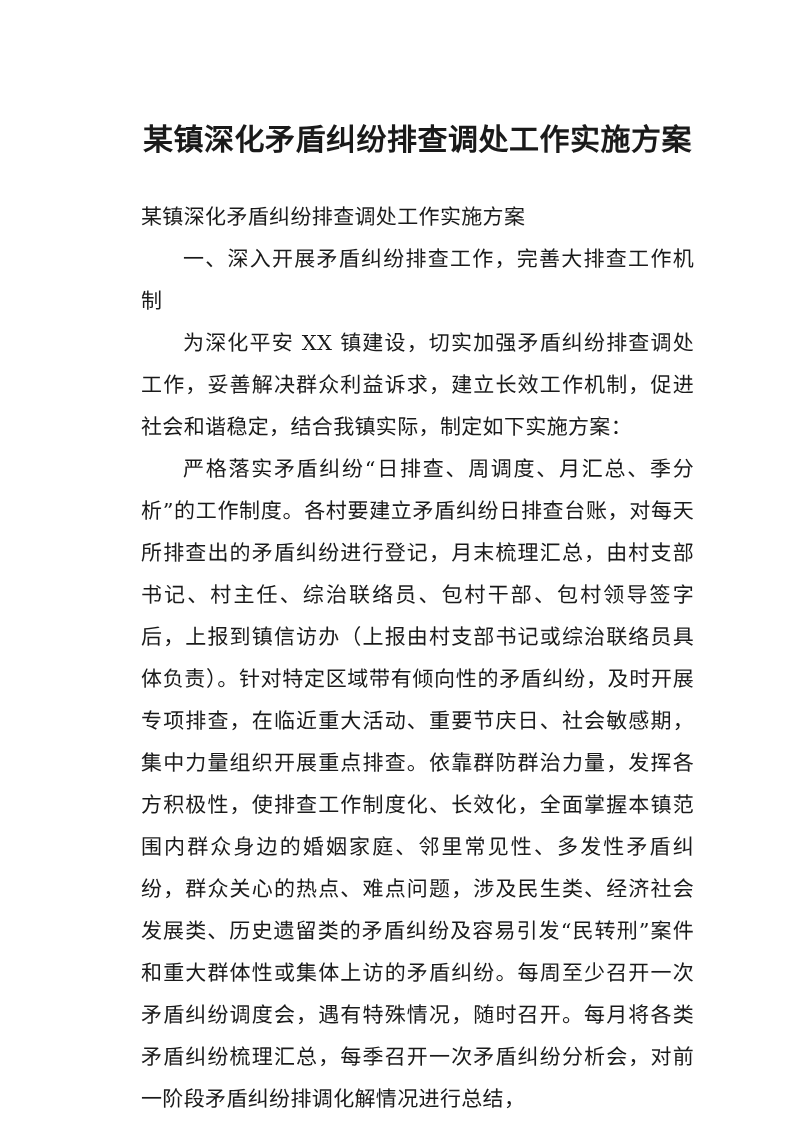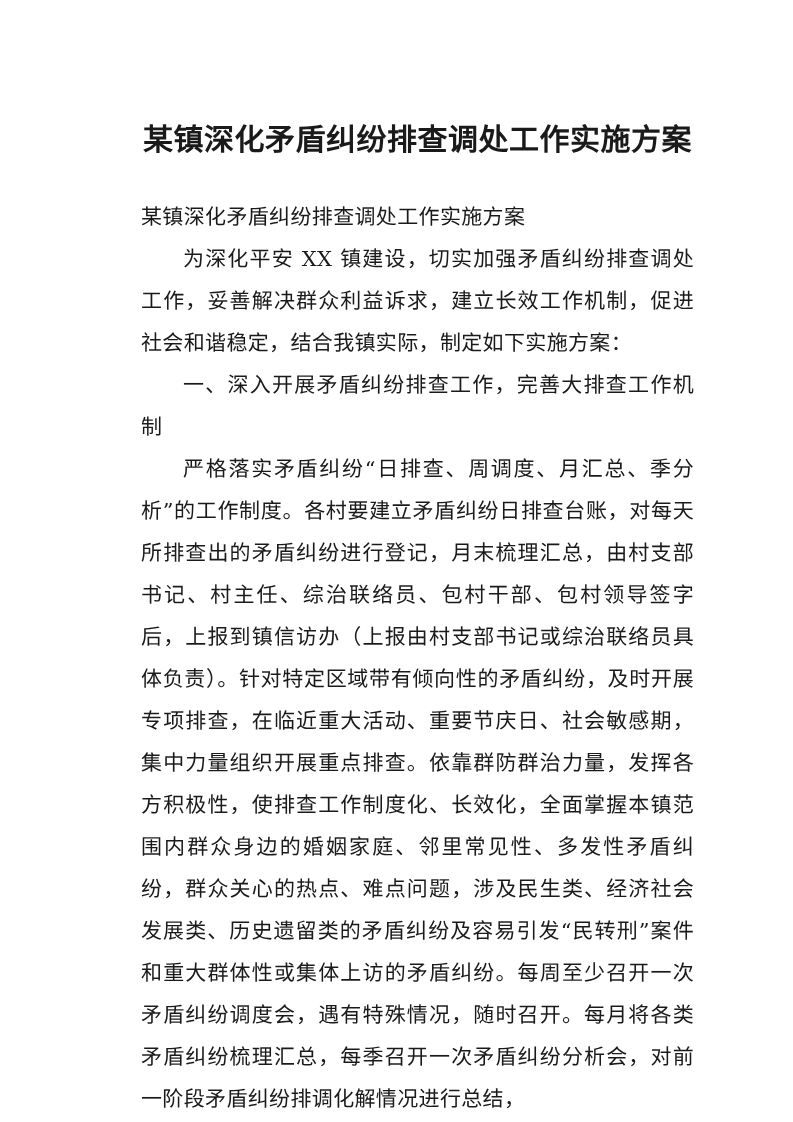--- a/index.html
+++ b/index.html
@@ -47,19 +47,19 @@
 </style>
 </head>
 <body>
 
 <div class="page">
   <div class="content">
     <h1 class="doc-title">某镇深化矛盾纠纷排查调处工作实施方案</h1>
 
     <p class="doc-para">某镇深化矛盾纠纷排查调处工作实施方案</p>
 
+    <p class="doc-para indent">一、深入开展矛盾纠纷排查工作，完善大排查工作机制</p>
+
     <p class="doc-para indent">为深化平安 XX 镇建设，切实加强矛盾纠纷排查调处工作，妥善解决群众利益诉求，建立长效工作机制，促进社会和谐稳定，结合我镇实际，制定如下实施方案：</p>
-
-    <p class="doc-para indent">一、深入开展矛盾纠纷排查工作，完善大排查工作机制</p>
 
     <p class="doc-para indent">严格落实矛盾纠纷“日排查、周调度、月汇总、季分析”的工作制度。各村要建立矛盾纠纷日排查台账，对每天所排查出的矛盾纠纷进行登记，月末梳理汇总，由村支部书记、村主任、综治联络员、包村干部、包村领导签字后，上报到镇信访办（上报由村支部书记或综治联络员具体负责）。针对特定区域带有倾向性的矛盾纠纷，及时开展专项排查，在临近重大活动、重要节庆日、社会敏感期，集中力量组织开展重点排查。依靠群防群治力量，发挥各方积极性，使排查工作制度化、长效化，全面掌握本镇范围内群众身边的婚姻家庭、邻里常见性、多发性矛盾纠纷，群众关心的热点、难点问题，涉及民生类、经济社会发展类、历史遗留类的矛盾纠纷及容易引发“民转刑”案件和重大群体性或集体上访的矛盾纠纷。每周至少召开一次矛盾纠纷调度会，遇有特殊情况，随时召开。每月将各类矛盾纠纷梳理汇总，每季召开一次矛盾纠纷分析会，对前一阶段矛盾纠纷排调化解情况进行总结，</p>
   </div>
 </div>
 
 </body></html>

